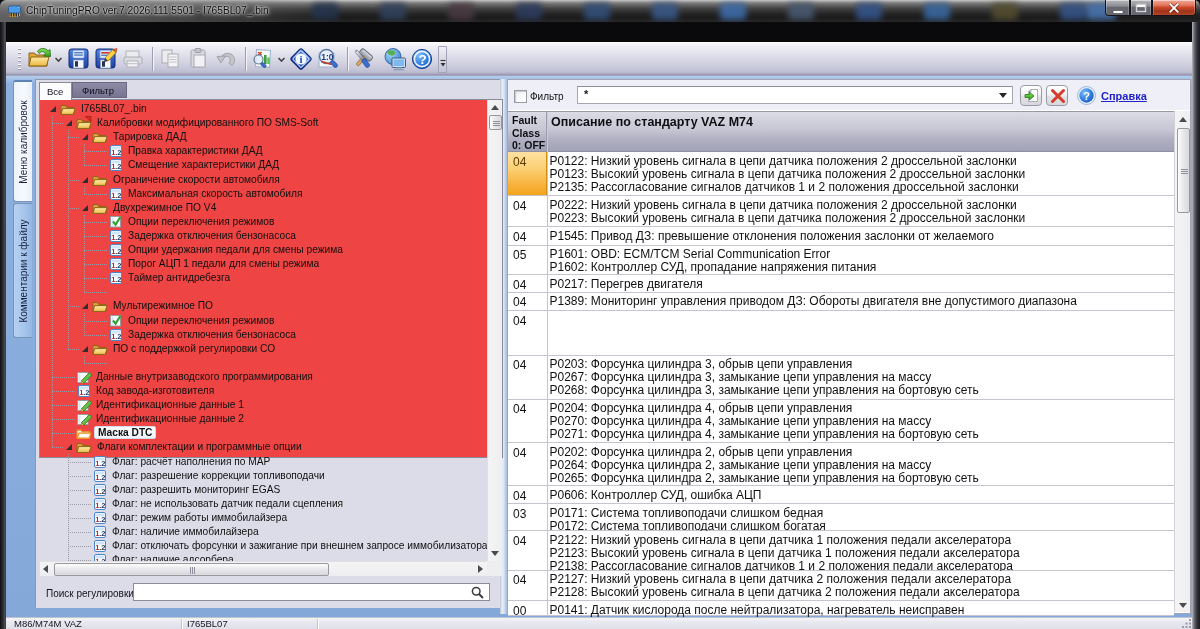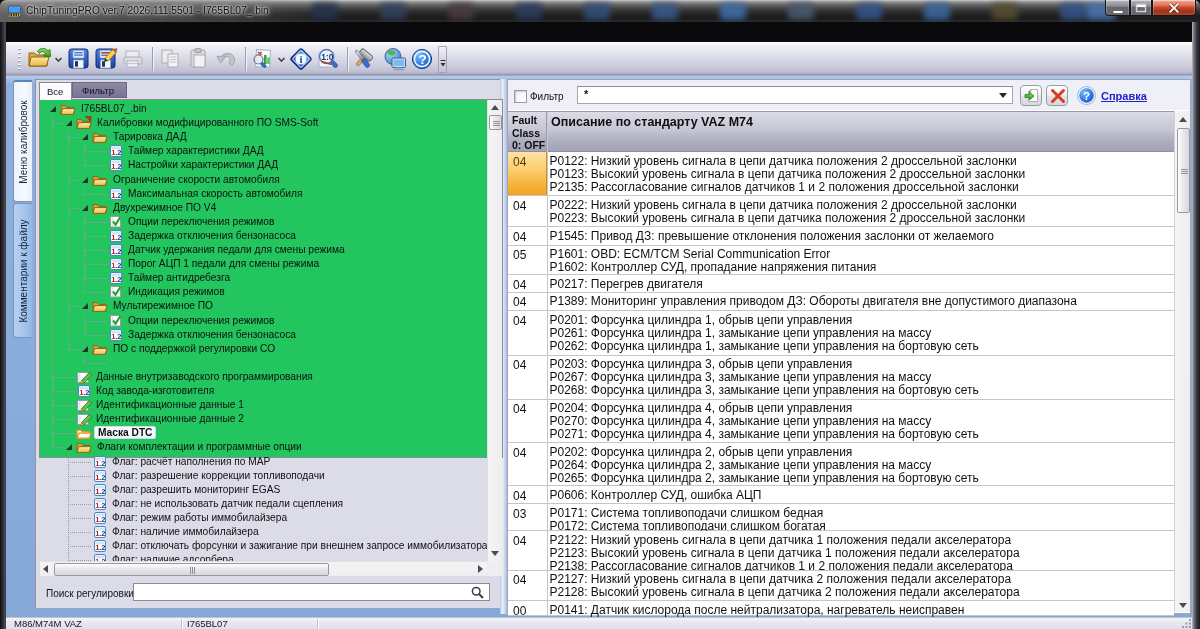--- a/index.html
+++ b/index.html
@@ -42,21 +42,21 @@
 #vtab2{top:127px;height:135px;background:linear-gradient(90deg,#b6d0f0 0,#a5c4ec 60%,#93b6e4 100%);}
 .vtab span{position:absolute;left:50%;top:50%;transform:translate(-50%,-50%) rotate(-90deg);
  white-space:nowrap;font-size:10px;color:#17233d;}
 
 #lp{position:absolute;left:29px;top:3px;width:470px;height:528px;background:#dcdce9;
  border:1px solid #95959f;box-shadow:1px 1px 0 rgba(40,60,100,.25);}
 #tabAll{position:absolute;left:3px;top:2px;width:33px;height:18px;background:#fcfcfe;
  border:1px solid #898994;border-bottom:none;z-index:3;font-size:9.5px;color:#15151f;padding:3px 0 0 7px;}
 #tabFil{position:absolute;left:36px;top:2px;width:55px;height:16px;background:linear-gradient(180deg,#8d8aa5 0,#787593 100%);
  border:1px solid #6b6880;font-size:9.5px;color:#0e0e1c;padding:2px 0 0 9px;z-index:2;}
-#treebox{position:absolute;left:3px;top:19px;width:464px;height:359px;background:#22c55e;border:1px solid #8a8a9a;z-index:1;}
+#treebox{position:absolute;left:3px;top:19px;width:464px;height:359px;background:#ef4444;border:1px solid #8a8a9a;z-index:1;}
 #tree{position:absolute;left:0;top:0;width:447px;height:461px;overflow:hidden;font-size:10.2px;color:#101010;}
 .trow{position:absolute;height:14px;white-space:nowrap;}
 .tlab{position:absolute;top:1px;}
 .tsel{background:linear-gradient(180deg,#fafcfe,#edf3f9);border:1px solid #cfdded;border-radius:2px;
  padding:0 3px;font-weight:bold;top:0px;}
 .arr{position:absolute;top:3px;}
 .vd{position:absolute;width:1px;background-image:repeating-linear-gradient(180deg,#9a9aa6 0,#9a9aa6 1px,transparent 1px,transparent 2px);}
 .hd{position:absolute;height:1px;background-image:repeating-linear-gradient(90deg,#9a9aa6 0,#9a9aa6 1px,transparent 1px,transparent 2px);}
 .tico{position:absolute;top:0;}
 
@@ -339,31 +339,31 @@
               <span class="tlab" style="left:73px">Тарировка ДАД</span>
             </div>
             <div class="hd" style="left:44px;top:51.3px;width:24.0px"></div>
             <div class="trow" style="left:0;top:44.3px;width:447px">
               <svg class="tico" style="left:70px;top:1px" width="12" height="12" viewBox="0 0 12 12">
                 <rect x="0.5" y="0.5" width="11" height="11" rx="1.5" fill="#fff" stroke="#4a86c8"></rect>
                 <rect x="1.5" y="1.5" width="9" height="3" fill="#cfe4f7"></rect>
                 <text x="1.2" y="9.6" font-size="7.5" font-family="Liberation Sans" font-weight="bold" fill="#c32222">1</text>
                 <text x="5.2" y="9.6" font-size="7.5" font-family="Liberation Sans" font-weight="bold" fill="#1c3a6e">.2</text>
               </svg>
-              <span class="tlab" style="left:88px">Таймер характеристики ДАД</span>
+              <span class="tlab" style="left:88px">Правка характеристики ДАД</span>
             </div>
             <div class="hd" style="left:44px;top:65.4px;width:24.0px"></div>
             <div class="trow" style="left:0;top:58.4px;width:447px">
               <svg class="tico" style="left:70px;top:1px" width="12" height="12" viewBox="0 0 12 12">
                 <rect x="0.5" y="0.5" width="11" height="11" rx="1.5" fill="#fff" stroke="#4a86c8"></rect>
                 <rect x="1.5" y="1.5" width="9" height="3" fill="#cfe4f7"></rect>
                 <text x="1.2" y="9.6" font-size="7.5" font-family="Liberation Sans" font-weight="bold" fill="#c32222">1</text>
                 <text x="5.2" y="9.6" font-size="7.5" font-family="Liberation Sans" font-weight="bold" fill="#1c3a6e">.2</text>
               </svg>
-              <span class="tlab" style="left:88px">Настройки характеристики ДАД</span>
+              <span class="tlab" style="left:88px">Смещение характеристики ДАД</span>
             </div>
             <div class="hd" style="left:28px;top:79.5px;width:12.0px"></div>
             <div class="trow" style="left:0;top:72.5px;width:447px">
               <svg class="arr" style="left:41px" width="8" height="8" viewBox="0 0 8 8">
                 <path d="M7 1 L7 7 L1 7 Z" fill="#2e2e2e"></path>
               </svg>
               <span class="tico" style="left:52px;top:0px"><svg width="16" height="14" viewBox="0 0 16 14" style="">
                   <defs>
                     <linearGradient id="gfold" x1="0" y1="0" x2="0" y2="1">
                       <stop offset="0" stop-color="#ffe9a8"></stop>
@@ -422,21 +422,21 @@
               <span class="tlab" style="left:88px">Задержка отключения бензонасоса</span>
             </div>
             <div class="hd" style="left:44px;top:150.0px;width:24.0px"></div>
             <div class="trow" style="left:0;top:143.0px;width:447px">
               <svg class="tico" style="left:70px;top:1px" width="12" height="12" viewBox="0 0 12 12">
                 <rect x="0.5" y="0.5" width="11" height="11" rx="1.5" fill="#fff" stroke="#4a86c8"></rect>
                 <rect x="1.5" y="1.5" width="9" height="3" fill="#cfe4f7"></rect>
                 <text x="1.2" y="9.6" font-size="7.5" font-family="Liberation Sans" font-weight="bold" fill="#c32222">1</text>
                 <text x="5.2" y="9.6" font-size="7.5" font-family="Liberation Sans" font-weight="bold" fill="#1c3a6e">.2</text>
               </svg>
-              <span class="tlab" style="left:88px">Датчик удержания педали для смены режима</span>
+              <span class="tlab" style="left:88px">Опции удержания педали для смены режима</span>
             </div>
             <div class="hd" style="left:44px;top:164.1px;width:24.0px"></div>
             <div class="trow" style="left:0;top:157.1px;width:447px">
               <svg class="tico" style="left:70px;top:1px" width="12" height="12" viewBox="0 0 12 12">
                 <rect x="0.5" y="0.5" width="11" height="11" rx="1.5" fill="#fff" stroke="#4a86c8"></rect>
                 <rect x="1.5" y="1.5" width="9" height="3" fill="#cfe4f7"></rect>
                 <text x="1.2" y="9.6" font-size="7.5" font-family="Liberation Sans" font-weight="bold" fill="#c32222">1</text>
                 <text x="5.2" y="9.6" font-size="7.5" font-family="Liberation Sans" font-weight="bold" fill="#1c3a6e">.2</text>
               </svg>
               <span class="tlab" style="left:88px">Порог АЦП 1 педали для смены режима</span>
@@ -445,28 +445,20 @@
             <div class="trow" style="left:0;top:171.2px;width:447px">
               <svg class="tico" style="left:70px;top:1px" width="12" height="12" viewBox="0 0 12 12">
                 <rect x="0.5" y="0.5" width="11" height="11" rx="1.5" fill="#fff" stroke="#4a86c8"></rect>
                 <rect x="1.5" y="1.5" width="9" height="3" fill="#cfe4f7"></rect>
                 <text x="1.2" y="9.6" font-size="7.5" font-family="Liberation Sans" font-weight="bold" fill="#c32222">1</text>
                 <text x="5.2" y="9.6" font-size="7.5" font-family="Liberation Sans" font-weight="bold" fill="#1c3a6e">.2</text>
               </svg>
               <span class="tlab" style="left:88px">Таймер антидребезга</span>
             </div>
             <div class="hd" style="left:44px;top:192.3px;width:24.0px"></div>
-            <div class="trow" style="left:0;top:185.3px;width:447px">
-              <svg class="tico" style="left:70px;top:0px" width="12" height="13" viewBox="0 0 12 13">
-                <rect x="0.5" y="1.5" width="10" height="10.5" fill="#fdfdfd" stroke="#9a9aa2"></rect>
-                <rect x="1.5" y="2.5" width="2" height="8.5" fill="#d6e6f5"></rect>
-                <path d="M3 6.5 L5.6 9.6 L10.5 1.8" fill="none" stroke="#2ca32c" stroke-width="2.1"></path>
-              </svg>
-              <span class="tlab" style="left:88px">Индикация режимов</span>
-            </div>
             <div class="hd" style="left:28px;top:206.4px;width:12.0px"></div>
             <div class="trow" style="left:0;top:199.4px;width:447px">
               <svg class="arr" style="left:41px" width="8" height="8" viewBox="0 0 8 8">
                 <path d="M7 1 L7 7 L1 7 Z" fill="#2e2e2e"></path>
               </svg>
               <span class="tico" style="left:52px;top:0px"><svg width="16" height="14" viewBox="0 0 16 14" style="">
                   <defs>
                     <linearGradient id="gfold" x1="0" y1="0" x2="0" y2="1">
                       <stop offset="0" stop-color="#ffe9a8"></stop>
                       <stop offset="1" stop-color="#eec04e"></stop>
@@ -753,21 +745,20 @@
             <div class="dt">P0217: Перегрев двигателя</div>
           </div>
           <div class="drow" style="top:182.8px;height:18.2px">
             <span class="fc" style="">04</span>
             <div class="cs"></div>
             <div class="dt">P1389: Мониторинг управления приводом ДЗ: Обороты двигателя вне допустимого диапазона</div>
           </div>
           <div class="drow" style="top:201.0px;height:44.5px">
             <span class="fc" style="">04</span>
             <div class="cs"></div>
-            <div class="dt">P0201: Форсунка цилиндра 1, обрыв цепи управления<br>P0261: Форсунка цилиндра 1, замыкание цепи управления на массу<br>P0262: Форсунка цилиндра 1, замыкание цепи управления на бортовую сеть</div>
           </div>
           <div class="drow" style="top:245.5px;height:44.0px">
             <span class="fc" style="">04</span>
             <div class="cs"></div>
             <div class="dt">P0203: Форсунка цилиндра 3, обрыв цепи управления<br>P0267: Форсунка цилиндра 3, замыкание цепи управления на массу<br>P0268: Форсунка цилиндра 3, замыкание цепи управления на бортовую сеть</div>
           </div>
           <div class="drow" style="top:289.5px;height:43.5px">
             <span class="fc" style="">04</span>
             <div class="cs"></div>
             <div class="dt">P0204: Форсунка цилиндра 4, обрыв цепи управления<br>P0270: Форсунка цилиндра 4, замыкание цепи управления на массу<br>P0271: Форсунка цилиндра 4, замыкание цепи управления на бортовую сеть</div>

